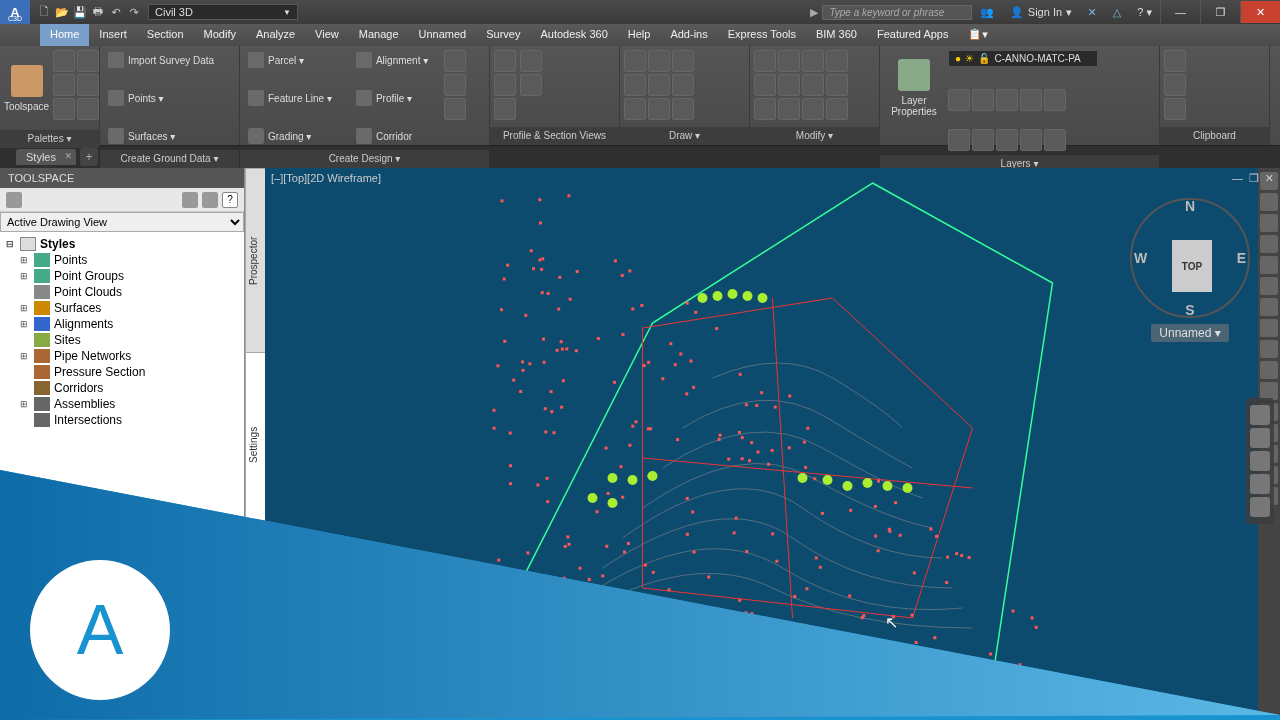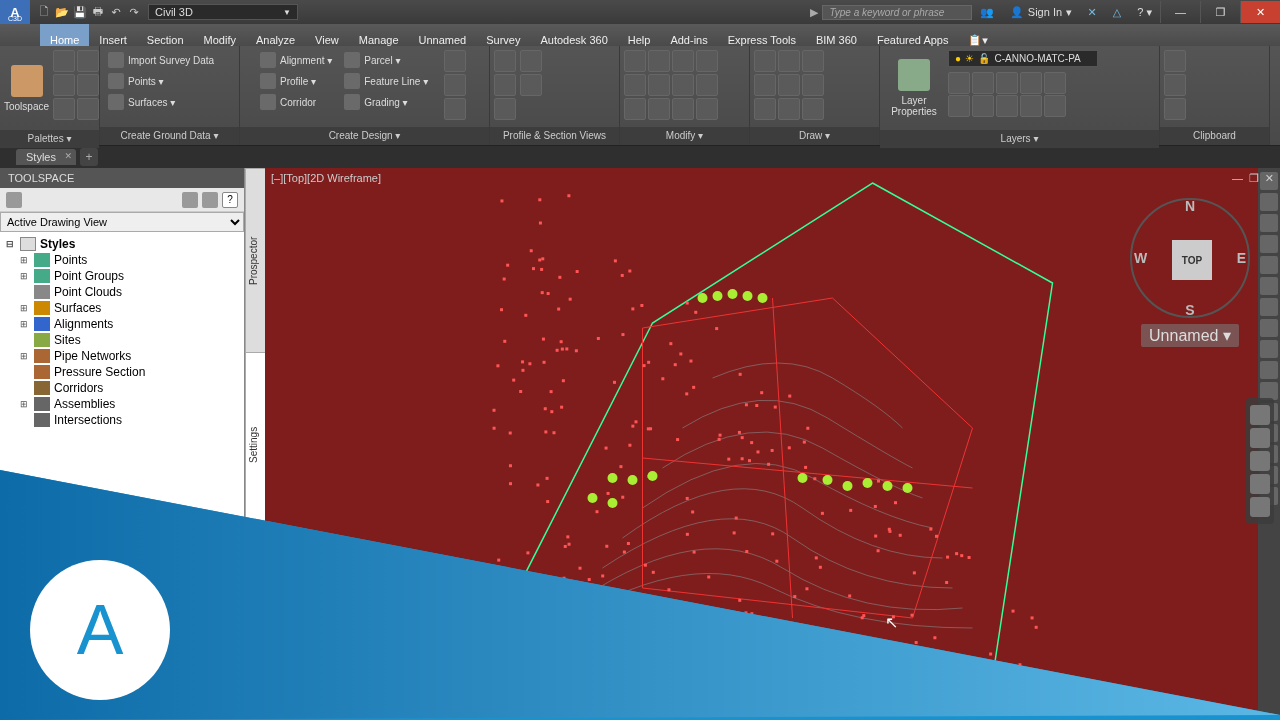--- a/index.html
+++ b/index.html
@@ -15,31 +15,31 @@
 .titlebar .workspace .arrow { font-size: 8px; }
 .titlebar .spacer { flex: 1; }
 .titlebar .search { background: #555; border: 1px solid #666; padding: 1px 6px; width: 150px; font-style: italic; color: #aaa; font-size: 10px; }
 .titlebar .rbtn { padding: 0 8px; display: flex; align-items: center; gap: 4px; cursor: pointer; }
 .titlebar .winctrl { display: flex; }
 .titlebar .winctrl div { width: 40px; height: 22px; display: flex; align-items: center; justify-content: center; border-left: 1px solid #555; }
 .titlebar .winctrl .close { background: #c74030; color: #fff; }
 
 
 .tabs { height: 22px; background: linear-gradient(#5a5a5a,#4a4a4a); display: flex; font-size: 11px; color: #eee; padding-left: 40px; }
-.tabs .tab { padding: 10px 10px; cursor: pointer; }
+.tabs .tab { padding: 4px 10px; cursor: pointer; }
 .tabs .tab.active { background: #7a9fc8; color: #fff; }
 
 
 .ribbon { height: 100px; background: linear-gradient(#555,#494949); display: flex; border-bottom: 1px solid #222; }
 .panel { border-right: 1px solid #3a3a3a; display: flex; flex-direction: column; }
 .panel .body { flex: 1; display: flex; align-items: flex-start; padding: 4px; gap: 4px; }
 .panel .title { height: 18px; background: #3d3d3d; color: #ccc; font-size: 10px; text-align: center; line-height: 18px; padding: 0 6px; }
 .bigbtn { display: flex; flex-direction: column; align-items: center; justify-content: center; width: 60px; height: 76px; color: #ddd; font-size: 10px; text-align: center; gap: 4px; cursor: pointer; }
 .bigbtn .ico { width: 32px; height: 32px; background: #6a6a6a; border-radius: 3px; }
-.smallrow { display: flex; flex-direction: column; gap: 1px; }
+.smallrow { display: flex; flex-direction: column; gap: 18px; }
 .smallbtn { display: flex; align-items: center; gap: 4px; color: #ddd; font-size: 10px; padding: 2px 4px; cursor: pointer; white-space: nowrap; }
 .smallbtn .ic { width: 16px; height: 16px; background: #6a6a6a; border-radius: 2px; display: inline-block; }
 .iconbtn { width: 22px; height: 22px; background: #5a5a5a; border: 1px solid #666; border-radius: 2px; cursor: pointer; }
 .iconcol { display: flex; flex-direction: column; gap: 2px; }
 .iconrow { display: flex; gap: 2px; }
 .layercombo { background: #2a2a2a; border: 1px solid #555; color: #ddd; font-size: 10px; padding: 2px 6px; width: 150px; display: flex; align-items: center; gap: 4px; }
 
 
 .doctabs { height: 22px; background: #2f2f2f; display: flex; align-items: center; padding-left: 16px; gap: 4px; }
 .doctab { background: #555; color: #ddd; font-size: 11px; padding: 2px 20px 2px 10px; border-radius: 3px 3px 0 0; position: relative; }
@@ -57,32 +57,32 @@
 .tree .node { display: flex; align-items: center; gap: 4px; padding: 1px 0 1px 6px; cursor: pointer; white-space: nowrap; }
 .tree .node .exp { width: 10px; font-size: 9px; color: #555; }
 .tree .node .nic { width: 16px; height: 14px; display: inline-block; }
 .tree .lvl1 { padding-left: 20px; }
 .tree .bold { font-weight: bold; }
 .sidetabs { width: 20px; background: #ddd; display: flex; flex-direction: column; border-left: 1px solid #aaa; }
 .sidetab { flex: 1; writing-mode: vertical-rl; transform: rotate(180deg); text-align: center; font-size: 10px; padding: 8px 2px; border-bottom: 1px solid #aaa; cursor: pointer; color: #333; }
 .sidetab.active { background: #fff; }
 
 
-.viewport { flex: 1; background: #7f1d1d; position: relative; overflow: hidden; }
+.viewport { flex: 1; background: #0c4a6e; position: relative; overflow: hidden; }
 .vplabel { position: absolute; top: 4px; left: 6px; color: #ccc; font-size: 11px; z-index: 5; }
 .vpctrls { position: absolute; top: 4px; right: 6px; display: flex; gap: 6px; color: #ccc; font-size: 11px; z-index: 5; }
 .viewcube-wrap { position: absolute; top: 30px; right: 30px; z-index: 5; text-align: center; }
 .viewcube-ring { width: 120px; height: 120px; border: 2px solid #555; border-radius: 50%; position: relative; }
 .viewcube-ring .dir { position: absolute; color: #bbb; font-size: 14px; font-weight: bold; }
 .viewcube-ring .n { top: -2px; left: 50%; transform: translateX(-50%); }
 .viewcube-ring .s { bottom: -2px; left: 50%; transform: translateX(-50%); }
 .viewcube-ring .e { right: 2px; top: 50%; transform: translateY(-50%); }
 .viewcube-ring .w { left: 2px; top: 50%; transform: translateY(-50%); }
-.viewcube { position: absolute; top: 40px; left: 40px; width: 40px; height: 40px; background: #ccc; display: flex; align-items: center; justify-content: center; font-size: 10px; font-weight: bold; color: #333; cursor: pointer; }
-.unnamed { margin-top: 6px; background: rgba(120,120,120,0.6); color: #ddd; font-size: 16px; padding: 2px 8px; border-radius: 2px; display: inline-block; }
+.viewcube { position: absolute; top: 40px; left: 40px; width: 40px; height: 52px; background: #ccc; display: flex; align-items: center; justify-content: center; font-size: 10px; font-weight: bold; color: #333; cursor: pointer; }
+.unnamed { margin-top: 6px; background: rgba(120,120,120,0.6); color: #ddd; font-size: 12px; padding: 2px 8px; border-radius: 2px; display: inline-block; }
 
 .navbar { position: absolute; top: 230px; right: 6px; width: 28px; background: rgba(60,60,60,0.85); border-radius: 4px; padding: 4px 0; z-index: 5; }
 .navbar div { width: 20px; height: 20px; margin: 3px auto; background: #777; border-radius: 3px; cursor: pointer; }
 
 .rtoolbar { position: absolute; right: 0; top: 0; bottom: 0; width: 22px; background: #444; display: flex; flex-direction: column; gap: 3px; padding: 4px 2px; z-index: 4; }
 .rtoolbar div { width: 18px; height: 18px; background: #666; border-radius: 2px; cursor: pointer; }
 
 .cursor { position: absolute; left: 620px; top: 445px; z-index: 10; font-size: 16px; color: #fff; }
 
 
@@ -186,46 +186,46 @@
       <div class="smallbtn">
             <span class="ic"></span>
             <span>Surfaces ▾</span>
           </div>
     </div>
       </div>
     <div class="title">Create Ground Data ▾</div>
   </div>
   <div class="panel" style="width:250px">
     <div class="body">
+      <div class="smallrow">
+        <div class="smallbtn">
+            <span class="ic"></span>
+            <span>Parcel ▾</span>
+          </div>
+        <div class="smallbtn">
+            <span class="ic"></span>
+            <span>Feature Line ▾</span>
+          </div>
+        <div class="smallbtn">
+            <span class="ic"></span>
+            <span>Grading ▾</span>
+          </div>
+      </div>
       <div class="smallrow" style="margin-left:12px">
         <div class="smallbtn">
             <span class="ic"></span>
             <span>Alignment ▾</span>
           </div>
         <div class="smallbtn">
             <span class="ic"></span>
             <span>Profile ▾</span>
           </div>
         <div class="smallbtn">
             <span class="ic"></span>
             <span>Corridor</span>
-          </div>
-      </div>
-      <div class="smallrow">
-        <div class="smallbtn">
-            <span class="ic"></span>
-            <span>Parcel ▾</span>
-          </div>
-        <div class="smallbtn">
-            <span class="ic"></span>
-            <span>Feature Line ▾</span>
-          </div>
-        <div class="smallbtn">
-            <span class="ic"></span>
-            <span>Grading ▾</span>
           </div>
       </div>
       <div class="iconcol" style="margin-left:8px">
           <div class="iconbtn"></div>
           <div class="iconbtn"></div>
           <div class="iconbtn"></div>
         </div>
     </div>
     <div class="title">Create Design ▾</div>
   </div>
@@ -243,59 +243,59 @@
     </div>
     <div class="title">Profile &amp; Section Views</div>
   </div>
   <div class="panel" style="width:130px">
     <div class="body">
       <div class="iconcol">
           <div class="iconrow">
             <div class="iconbtn"></div>
             <div class="iconbtn"></div>
             <div class="iconbtn"></div>
-            <div class="iconbtn"></div>
-          </div>
-          <div class="iconrow">
-            <div class="iconbtn"></div>
-            <div class="iconbtn"></div>
-            <div class="iconbtn"></div>
-            <div class="iconbtn"></div>
-          </div>
-          <div class="iconrow">
-            <div class="iconbtn"></div>
-            <div class="iconbtn"></div>
-            <div class="iconbtn"></div>
-            <div class="iconbtn"></div>
-          </div>
-        </div>
-    </div>
-    <div class="title">Modify ▾</div>
+          </div>
+          <div class="iconrow">
+            <div class="iconbtn"></div>
+            <div class="iconbtn"></div>
+            <div class="iconbtn"></div>
+          </div>
+          <div class="iconrow">
+            <div class="iconbtn"></div>
+            <div class="iconbtn"></div>
+            <div class="iconbtn"></div>
+          </div>
+        </div>
+    </div>
+    <div class="title">Draw ▾</div>
   </div>
   <div class="panel" style="width:130px">
     <div class="body">
       <div class="iconcol">
           <div class="iconrow">
             <div class="iconbtn"></div>
             <div class="iconbtn"></div>
             <div class="iconbtn"></div>
-          </div>
-          <div class="iconrow">
-            <div class="iconbtn"></div>
-            <div class="iconbtn"></div>
-            <div class="iconbtn"></div>
-          </div>
-          <div class="iconrow">
-            <div class="iconbtn"></div>
-            <div class="iconbtn"></div>
-            <div class="iconbtn"></div>
-          </div>
-        </div>
-    </div>
-    <div class="title">Draw ▾</div>
+            <div class="iconbtn"></div>
+          </div>
+          <div class="iconrow">
+            <div class="iconbtn"></div>
+            <div class="iconbtn"></div>
+            <div class="iconbtn"></div>
+            <div class="iconbtn"></div>
+          </div>
+          <div class="iconrow">
+            <div class="iconbtn"></div>
+            <div class="iconbtn"></div>
+            <div class="iconbtn"></div>
+            <div class="iconbtn"></div>
+          </div>
+        </div>
+    </div>
+    <div class="title">Modify ▾</div>
   </div>
   <div class="panel" style="width:280px">
     <div class="body">
       <div class="bigbtn">
           <div class="ico" style="background:#8a8"></div>
           <span style="white-space:pre-line">Layer
 Properties</span>
         </div>
       <div class="smallrow" style="flex:1">
         <div class="layercombo">

